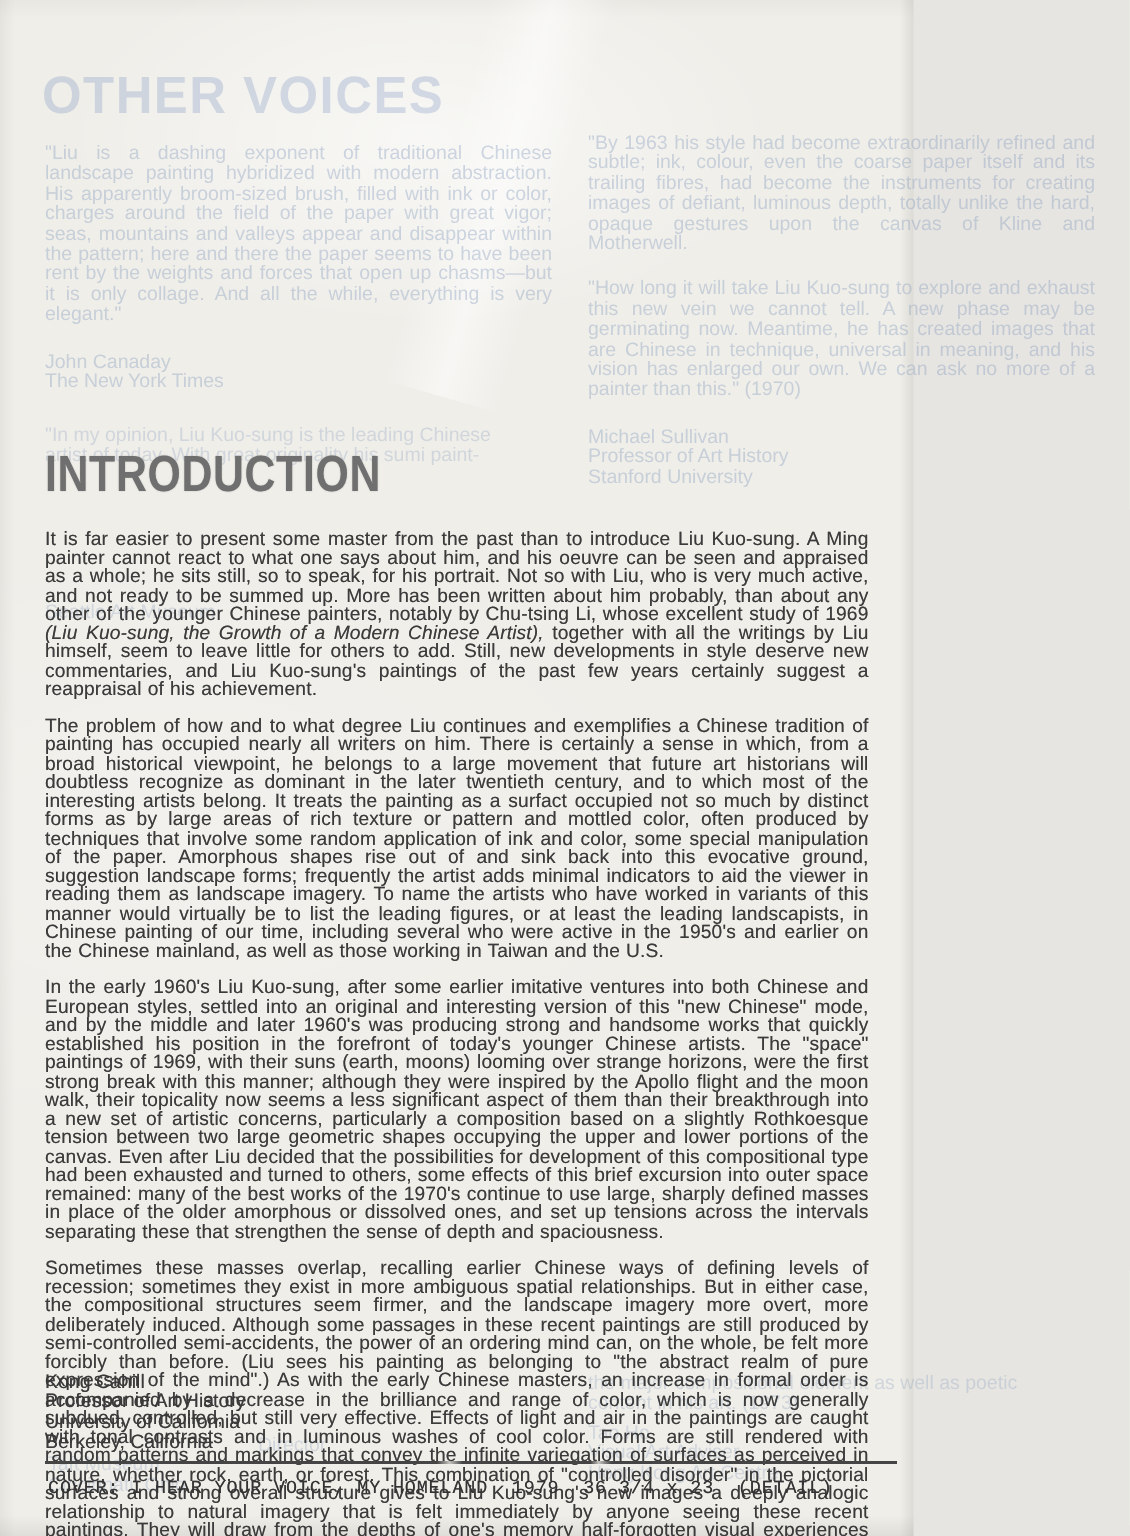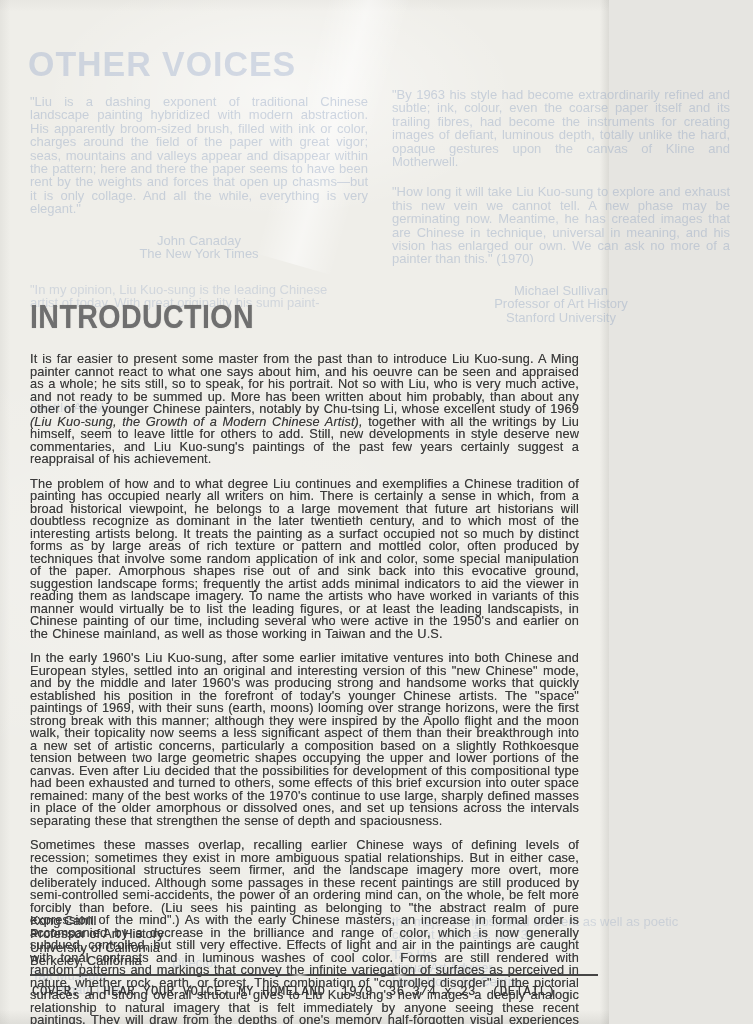--- a/index.html
+++ b/index.html
@@ -32,21 +32,21 @@
     left: 28px; top: 44px;
     font-size: 35px; font-weight: bold; letter-spacing: 1px;
     color: rgba(137,158,196,0.33);
     transform: scaleX(0.97); transform-origin: left;
     white-space: nowrap;
   }
   .ghost-col { width: 338px; font-size: 13px; line-height: 13.4px; text-align: justify; }
   .ghost-col-left  { left: 30px;  top: 95px; }
   .ghost-col-right { left: 392px; top: 88px; }
   .ghost-gap { height: 17px; }
-  .ghost-attr { margin-top: 18px; text-align: center; }
+  .ghost-attr { margin-top: 18px; text-align: left; }
   .ghost-attr div { white-space: nowrap; }
   .ghost-frag { font-size: 13px; line-height: 13.4px; color: rgba(139,160,192,0.30); white-space: nowrap; }
   .gf-1 { left: 30px;  top: 283px; }
   .gf-2 { left: 30px;  top: 296px; }
   .gf-3 { left: 30px;  top: 401px; }
   .gf-4 { left: 392px; top: 915px; }
   .gf-5 { left: 392px; top: 928px; }
   .gfa-right { left: 392px; top: 948px; }
   .gfa-left  { left: 32px;  top: 956px; }
   .gfa-left div:first-child { padding-left: 140px; }

